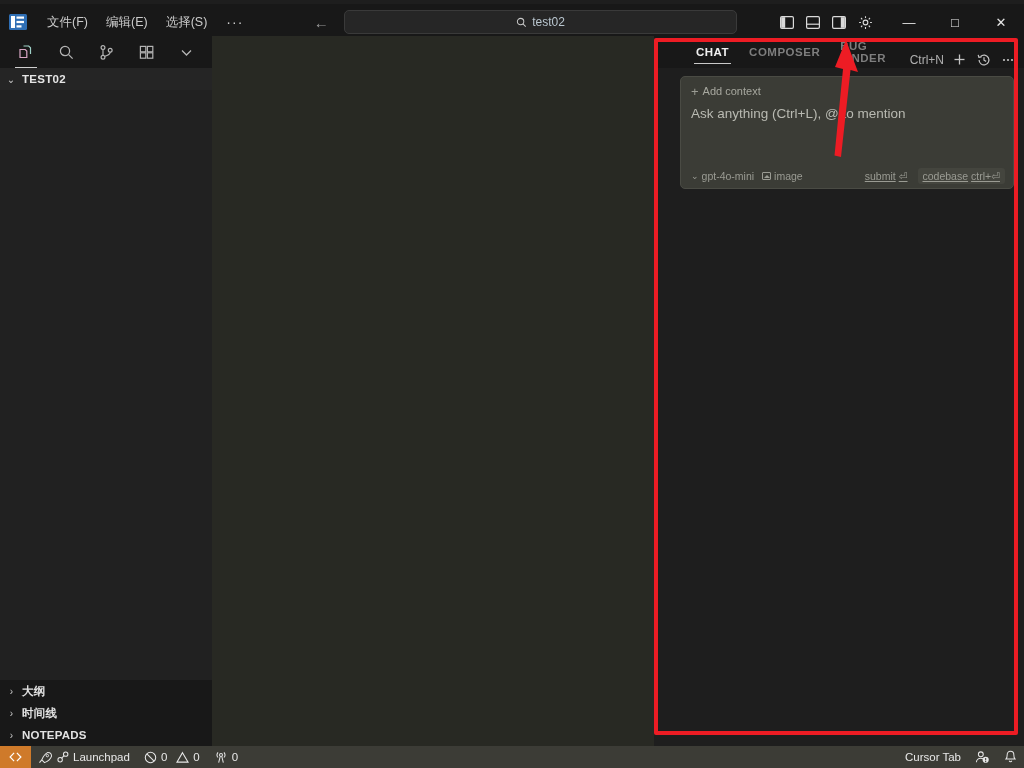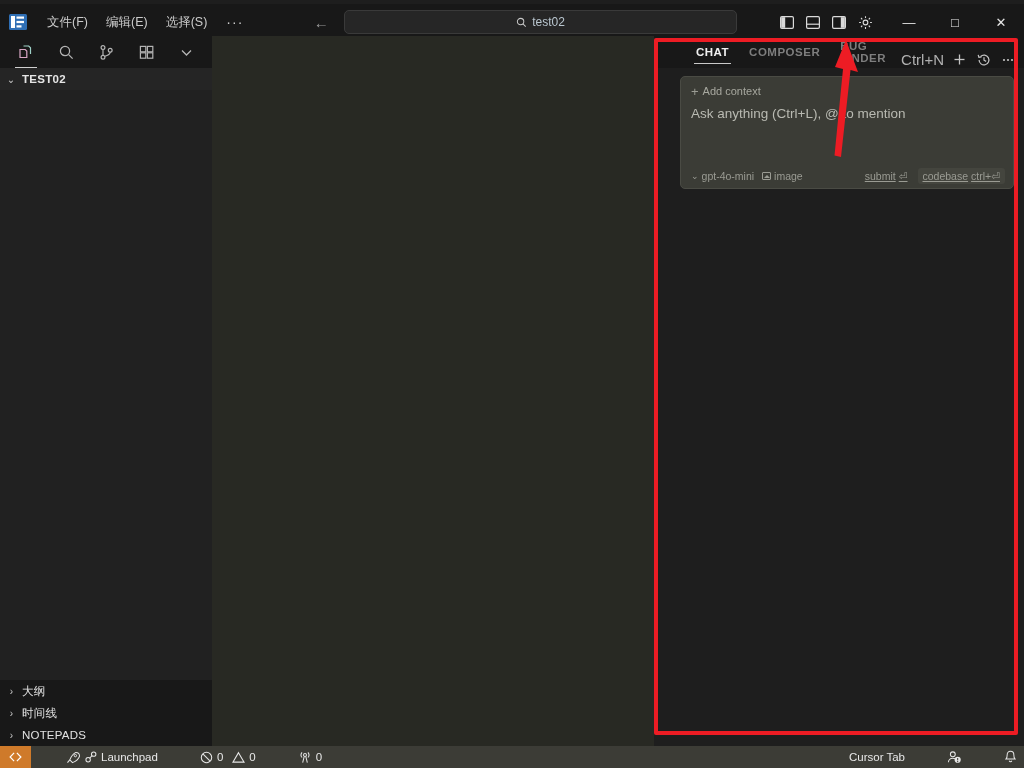--- a/index.html
+++ b/index.html
@@ -87,21 +87,21 @@
   .sidebar-sections {
     position: absolute; left: 0; top: 680px; width: 212px; height: 66px;
     background: #181818;
   }
   .section-row {
     height: 22px; display: flex; align-items: center; gap: 4px;
     padding-left: 5px; cursor: default;
   }
   .section-row .chev { color: #c8c8c8; font-size: 10px; width: 13px; text-align: center; }
   .section-row .label {
-    font-size: 11.5px; color: #e2e2e2; font-weight: normal; letter-spacing: 0.2px;
+    font-size: 11.5px; color: #e2e2e2; font-weight: bold; letter-spacing: 0.2px;
   }
 
   
   .editor {
     position: absolute; left: 212px; top: 36px; width: 442px; height: 710px;
     background: #282923;
   }
 
   
   .chatpanel {
@@ -119,21 +119,21 @@
   }
   .chat-tab.active { color: #f0f0f0; }
   .chat-tab.active::after {
     content: ""; position: absolute; left: 8px; right: 8px; bottom: 4px;
     height: 1.5px; background: #c9c9c9;
   }
   .chat-actions {
     margin-left: auto; display: flex; align-items: center; gap: 7px;
     padding-right: 8px; color: #b2b2b2;
   }
-  .ctrl-n { font-size: 15px; color: #b0b0b0; }
+  .ctrl-n { font-size: 12px; color: #b0b0b0; }
   .cbtn { width: 17px; height: 17px; display: flex; align-items: center; justify-content: center; cursor: default; }
 
   .composer-box {
     margin: 8px 10px 0 26px; background: #3b3c36;
     border: 1px solid #4a4b44; border-radius: 5px;
     height: 113px; position: relative;
   }
   .add-context {
     display: flex; align-items: center; gap: 4px;
     padding: 8px 0 0 10px; cursor: default;
@@ -177,21 +177,21 @@
     position: absolute; left: 0; bottom: 0; width: 1024px; height: 22px;
     background: #3c3c36; display: flex; align-items: center;
     font-size: 11.5px; color: #e8e8e8;
   }
   .remote-badge {
     background: #cf7a2a; height: 22px; display: flex; align-items: center;
     padding: 0 9px; cursor: default;
   }
   .sb-item {
     display: flex; align-items: center; gap: 4px; height: 22px;
-    padding: 0 7px; cursor: default; white-space: nowrap; margin-left: 28px;
+    padding: 0 7px; cursor: default; white-space: nowrap;
   }
   .sb-right { margin-left: auto; display: flex; align-items: center; }
 </style>
 </head>
 <body>
 
 <div id="app">
 
   <div class="titlebar">
     <svg class="app-logo" viewBox="0 0 20 20">

